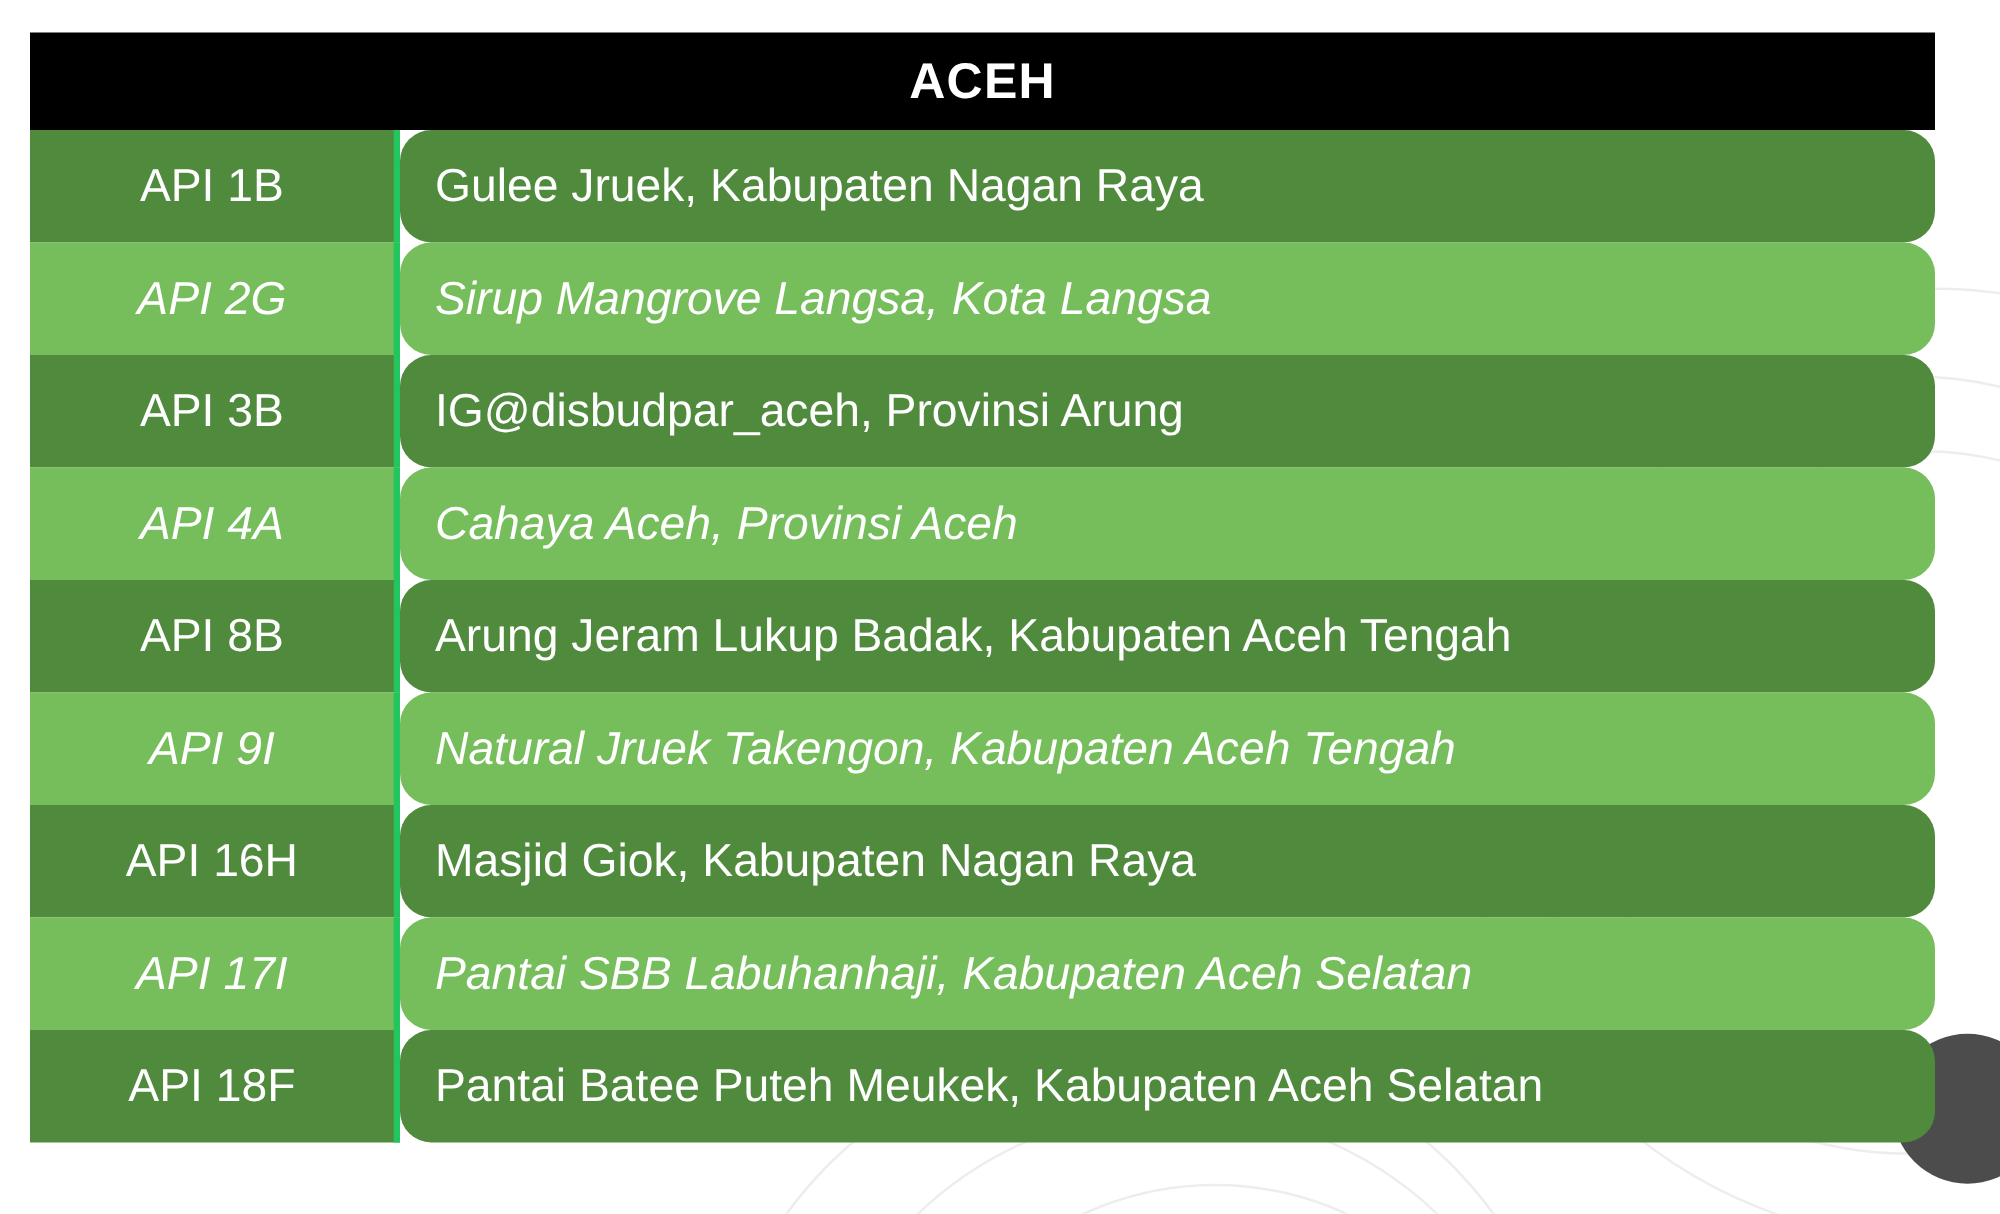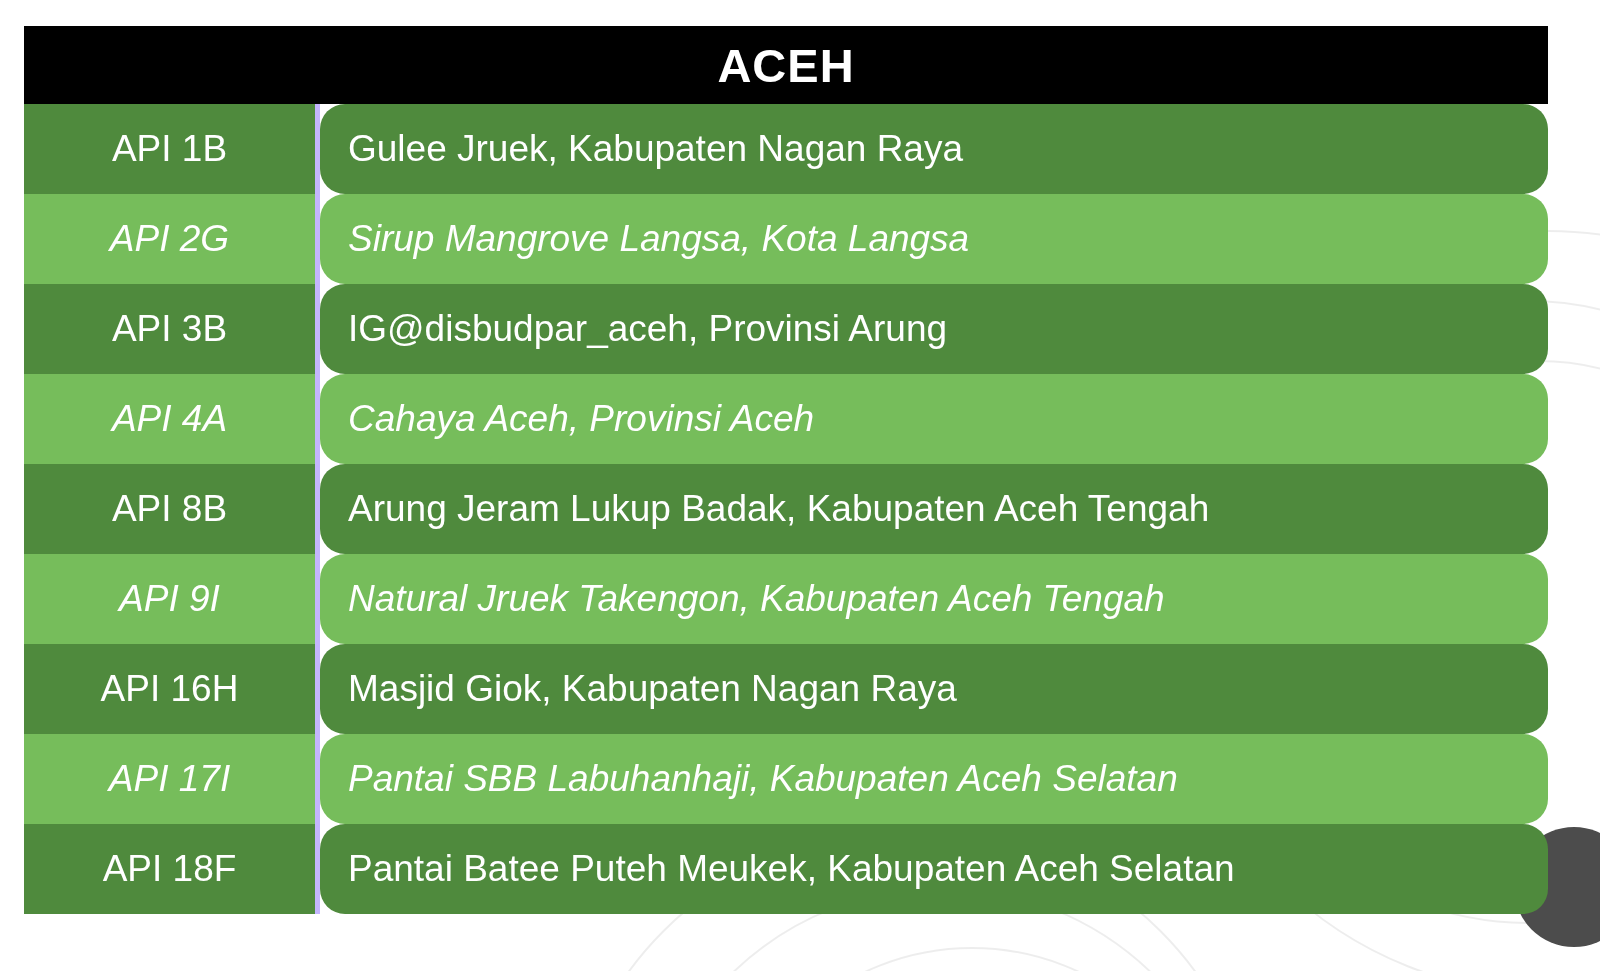--- a/index.html
+++ b/index.html
@@ -58,41 +58,41 @@
   }
 
   .title-bar {
     background: #000000;
     color: #ffffff;
     height: 78px;
     display: flex;
     align-items: center;
     justify-content: center;
     font-weight: bold;
-    font-size: 47px;
+    font-size: 40px;
     letter-spacing: 1px;
   }
 
   .row {
     display: flex;
     align-items: stretch;
     height: 90px;
   }
   .row.dark  .cell-code, .row.dark  .cell-name  { background: #4f8a3d; }
   .row.light .cell-code, .row.light .cell-name  { background: #76bd5b; font-style: italic; }
 
   .cell-code {
     width: 296px;
     min-width: 296px;
     display: flex;
     align-items: center;
     justify-content: center;
     color: #ffffff;
     font-size: 37px;
-    border-right: 5px solid #c4b5fd;
+    border-right: 5px solid #22c55e;
     box-sizing: border-box;
   }
   .cell-name {
     flex: 1;
     display: flex;
     align-items: center;
     padding-left: 28px;
     color: #ffffff;
     font-size: 37px;
     box-sizing: border-box;

